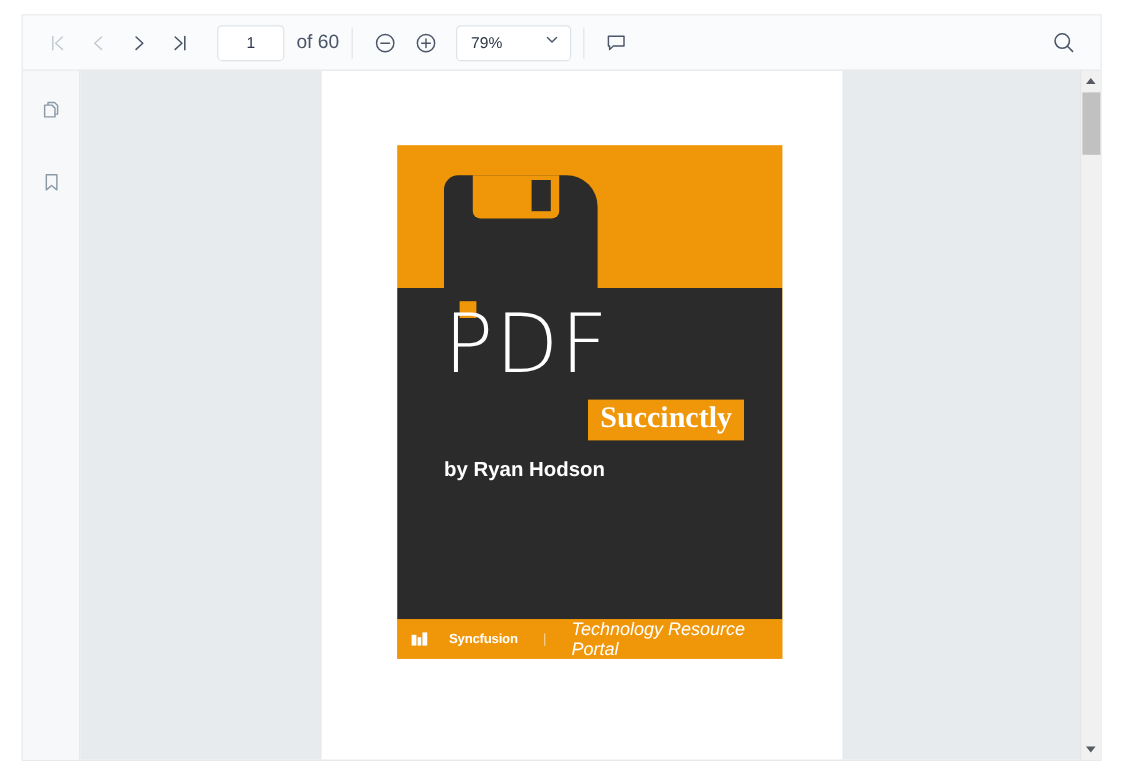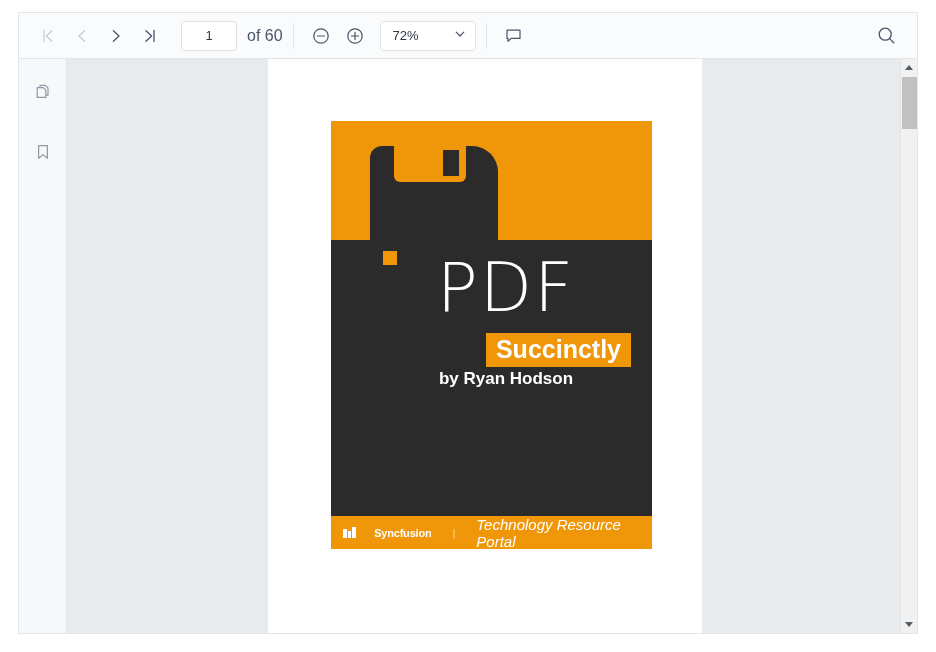--- a/index.html
+++ b/index.html
@@ -197,44 +197,45 @@
   }
   .floppy-notch {
     position: absolute;
     left: 13px; bottom: 12px;
     width: 14px; height: 14px;
     background: #f09609;
   }
 
   .cover-title {
     position: absolute;
-    right: 21px;
+    right: 32px;
     top: 135px;
-    text-align: center;
+    text-align: left;
     width: 250px;
   }
   .t-pdf {
     font-size: 68px;
     color: #ffffff;
     font-weight: 300;
     letter-spacing: 2px;
     line-height: 0.95;
     font-family: "DejaVu Sans", sans-serif;
   }
   .t-succ-wrap { margin-top: 12px; display: flex; justify-content: flex-end; }
   .t-succ {
     background: #f09609;
     color: #ffffff;
     font-size: 25px;
     font-weight: bold;
     padding: 2px 10px 4px 10px;
     line-height: 1.12;
+    font-family: Liberation Serif, serif;
   }
   .t-by {
-    margin-top: 2px;
+    margin-top: 15px;
     color: #ffffff;
     font-size: 17px;
     font-weight: bold;
   }
 
   .cover-footer {
     position: absolute;
     left: 0;
     bottom: 0;
     width: 100%;
@@ -369,21 +370,21 @@
       <button class="tb-btn">
         <span>
           <svg width="20" height="20" viewBox="0 0 20 20" fill="none" stroke="currentColor" stroke-width="1.2">
             <circle cx="10" cy="10" r="7.2"></circle>
               <path d="M6.4 10h7.2M10 6.4v7.2" stroke-linecap="round"></path>
           </svg>
         </span>
       </button>
 
       <div class="zoom-select">
-        <span class="zoom-value">72%</span>
+        <span class="zoom-value">79%</span>
         <span>
           <svg width="14" height="14" viewBox="0 0 14 14" fill="none" stroke="#4a5568" stroke-width="1.2" stroke-linecap="round" stroke-linejoin="round">
             <path d="M3.2 5.2L7 9l3.8-3.8"></path>
           </svg>
         </span>
       </div>
     </div>
 
     <div class="sep"></div>
 

